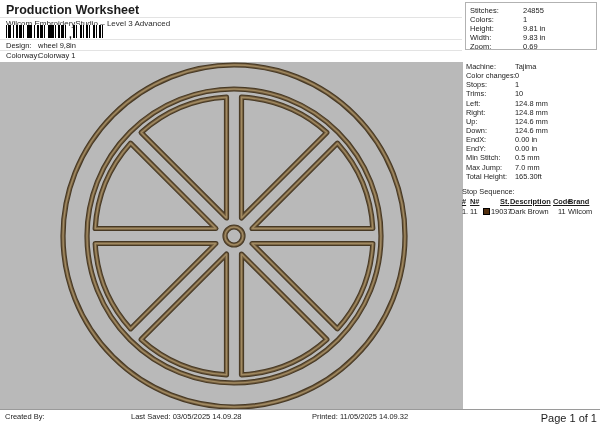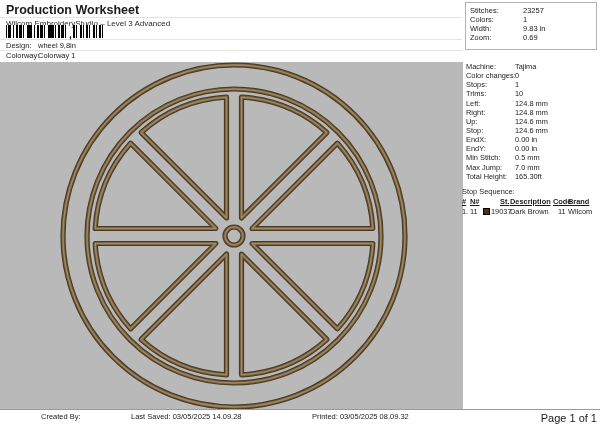--- a/index.html
+++ b/index.html
@@ -46,21 +46,21 @@
   .c1{position:absolute;left:9px;}
   .cSt-h{position:absolute;left:39px;}
   .cSt{position:absolute;left:30px;}
   .cDesc{position:absolute;left:49px;}
   .cCode-h{position:absolute;left:92px;}
   .cCode{position:absolute;left:97px;}
   .cBrand{position:absolute;left:107px;}
   .swatch{position:absolute;left:22px;top:1px;width:7px;height:7px;border:1px solid #000;background:#53300f;}
   
   .footer-line{position:absolute;left:0;top:409px;width:600px;height:1px;background:#9a9a9a;}
-  .f-created{left:5px;top:412px;font-size:7.5px;margin-left:36px;}
+  .f-created{left:5px;top:412px;font-size:7.5px;}
   .f-saved{left:131px;top:412px;font-size:7.5px;}
   .f-printed{left:312px;top:412px;font-size:7.5px;}
   .f-page{right:3px;top:412px;font-size:11px;}
 </style>
 </head>
 <body>
 
 <div class="sheet">
 
   <div class="abs title">Production Worksheet</div>
@@ -76,25 +76,29 @@
   </div>
 
   <span class="abs meta-label d-lab">Design:</span>
   <span class="abs meta-label d-val">wheel 9,8in</span>
   <span class="abs meta-label c-lab">Colorway:</span>
   <span class="abs meta-label c-val">Colorway 1</span>
 
   <div class="summary">
     <div class="row">
         <span class="lab">Stitches:</span>
-        <span class="val">23257</span>
+        <span class="val">24855</span>
       </div>
     <div class="row">
         <span class="lab">Colors:</span>
         <span class="val">1</span>
+      </div>
+    <div class="row">
+        <span class="lab">Height:</span>
+        <span class="val">9.81 in</span>
       </div>
     <div class="row">
         <span class="lab">Width:</span>
         <span class="val">9.83 in</span>
       </div>
     <div class="row">
         <span class="lab">Zoom:</span>
         <span class="val">0.69</span>
       </div>
   </div>
@@ -148,21 +152,21 @@
       </div>
     <div class="row">
         <span class="lab">Right:</span>
         <span class="val">124.8 mm</span>
       </div>
     <div class="row">
         <span class="lab">Up:</span>
         <span class="val">124.6 mm</span>
       </div>
     <div class="row">
-        <span class="lab">Stop:</span>
+        <span class="lab">Down:</span>
         <span class="val">124.6 mm</span>
       </div>
     <div class="row">
         <span class="lab">EndX:</span>
         <span class="val">0.00 in</span>
       </div>
     <div class="row">
         <span class="lab">EndY:</span>
         <span class="val">0.00 in</span>
       </div>
@@ -199,16 +203,16 @@
       <span class="cSt">19037</span>
       <span class="cDesc">Dark Brown</span>
       <span class="cCode">11</span>
       <span class="cBrand">Wilcom</span>
     </div>
   </div>
 
   <div class="footer-line"></div>
   <span class="abs f-created">Created By:</span>
   <span class="abs f-saved">Last Saved: 03/05/2025 14.09.28</span>
-  <span class="abs f-printed">Printed: 03/05/2025 08.09.32</span>
+  <span class="abs f-printed">Printed: 11/05/2025 14.09.32</span>
   <span class="abs f-page">Page 1 of 1</span>
 
 </div>
 
 </body></html>

